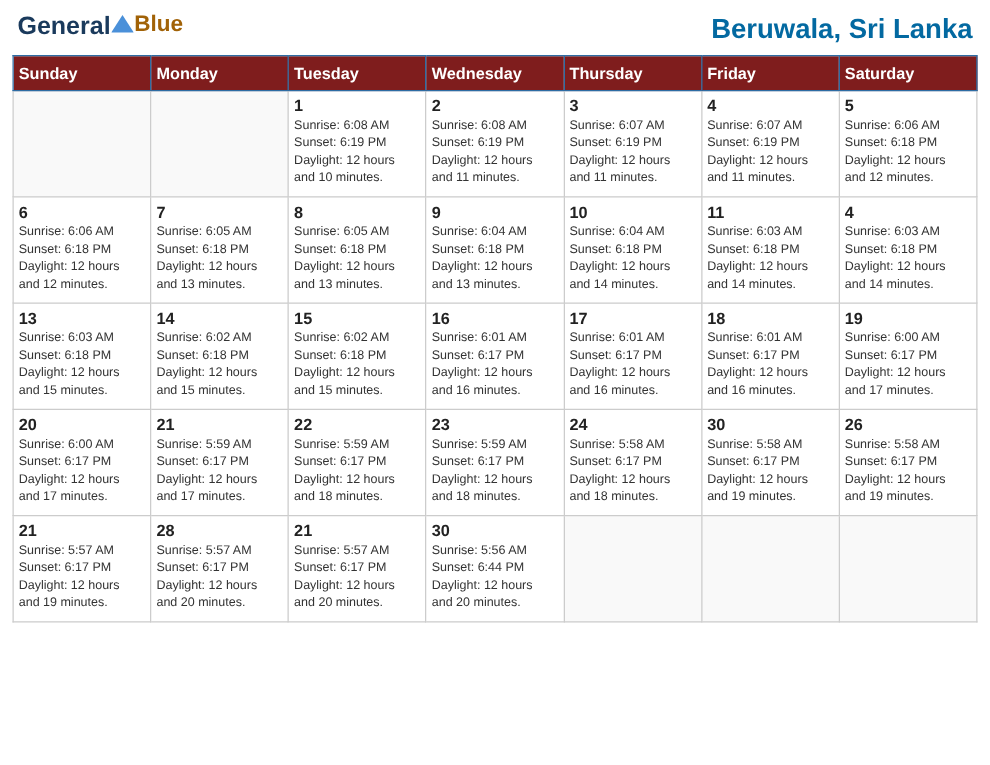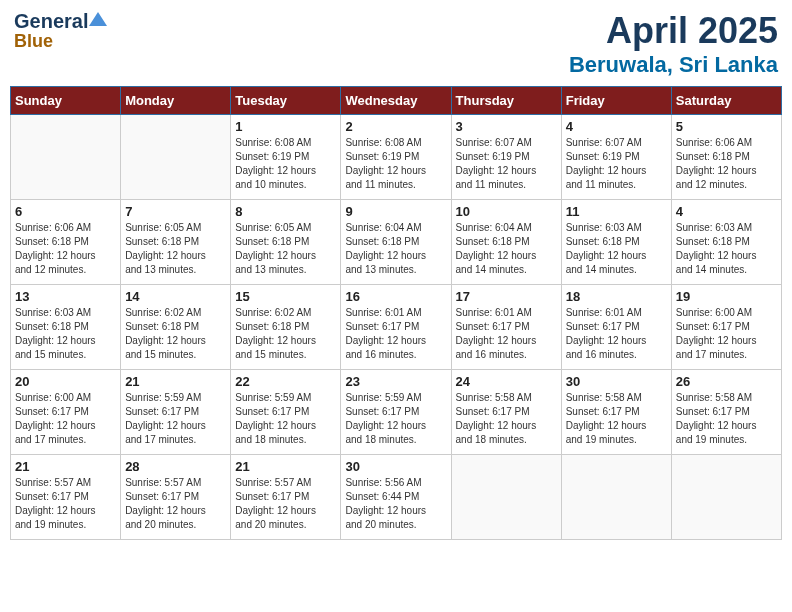--- a/index.html
+++ b/index.html
@@ -12,21 +12,21 @@
     }
     .header {
       display: flex;
       justify-content: space-between;
       align-items: flex-start;
       margin-bottom: 8px;
       padding: 0 4px;
     }
     .logo {
       display: flex;
-      flex-direction: column;
+      flex-direction: row;
       align-items: flex-start;
     }
     .logo-text {
       font-size: 20px;
       font-weight: bold;
       color: #1a3a5c;
       line-height: 1.1;
     }
     .title-block {
       text-align: right;
@@ -91,21 +91,20 @@
   <div class="logo">
     <div style="display:flex;align-items:center;">
       <span class="logo-text">General</span>
       <svg width="18" height="18" viewBox="0 0 18 18" style="margin-left:1px;margin-top:-4px;">
         <polygon points="9,2 18,16 0,16" fill="#4a90d9"></polygon>
       </svg>
     </div>
     <span class="logo-text" style="color:#a16207;font-size:18px;">Blue</span>
   </div>
   <div class="title-block">
-    <h1>April 2025</h1>
     <h2>Beruwala, Sri Lanka</h2>
   </div>
 </div>
 
 <table class="calendar">
   <thead>
     <tr>
     <th>Sunday</th>
         <th>Monday</th>
         <th>Tuesday</th>

